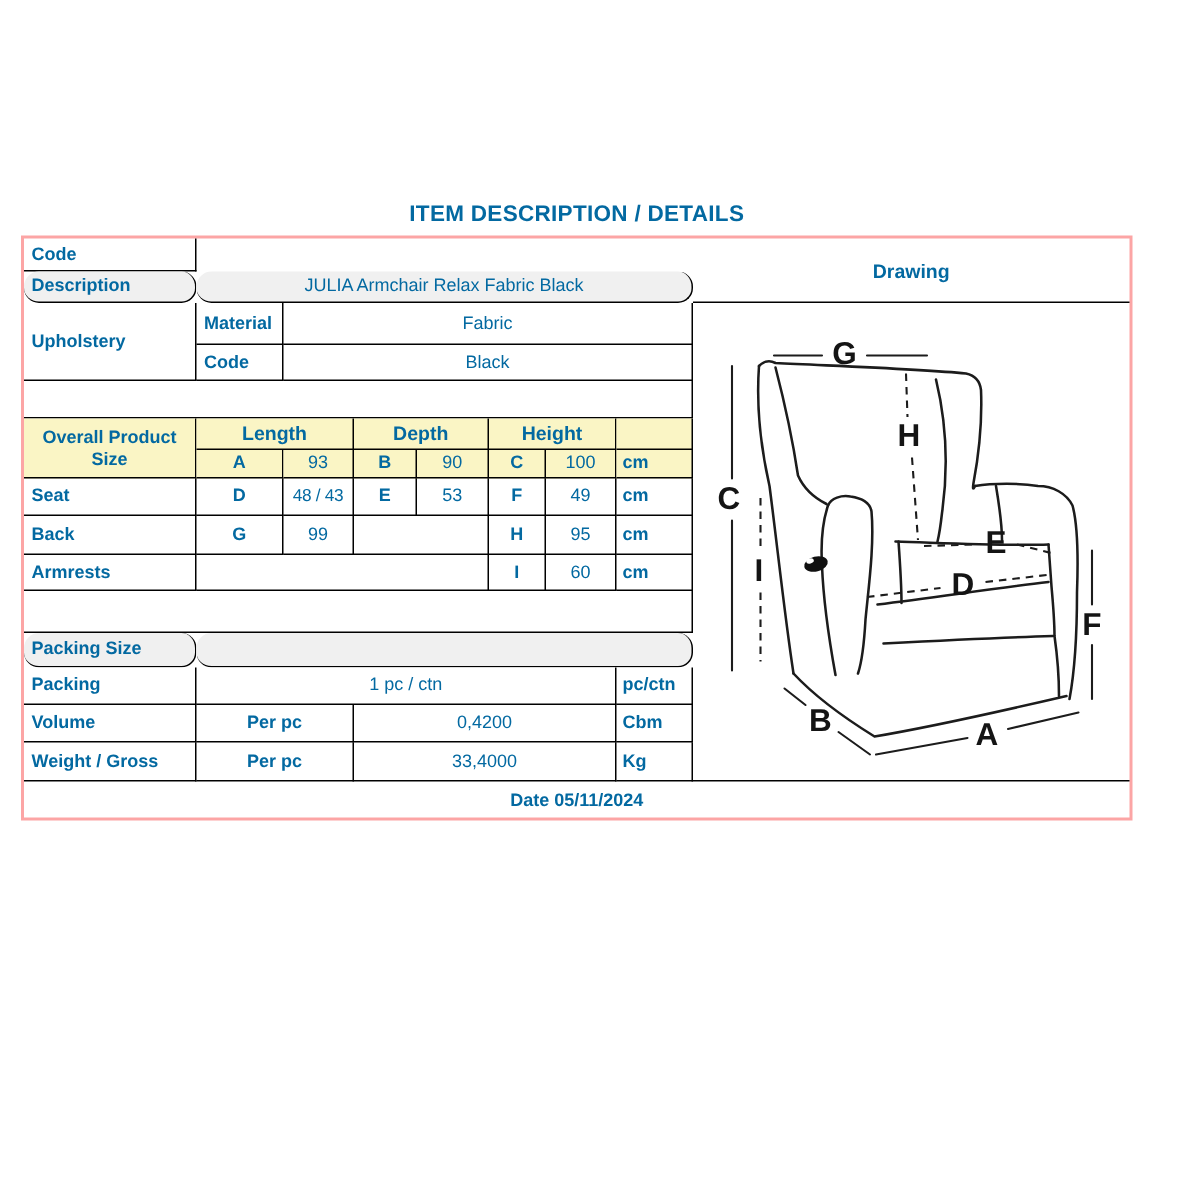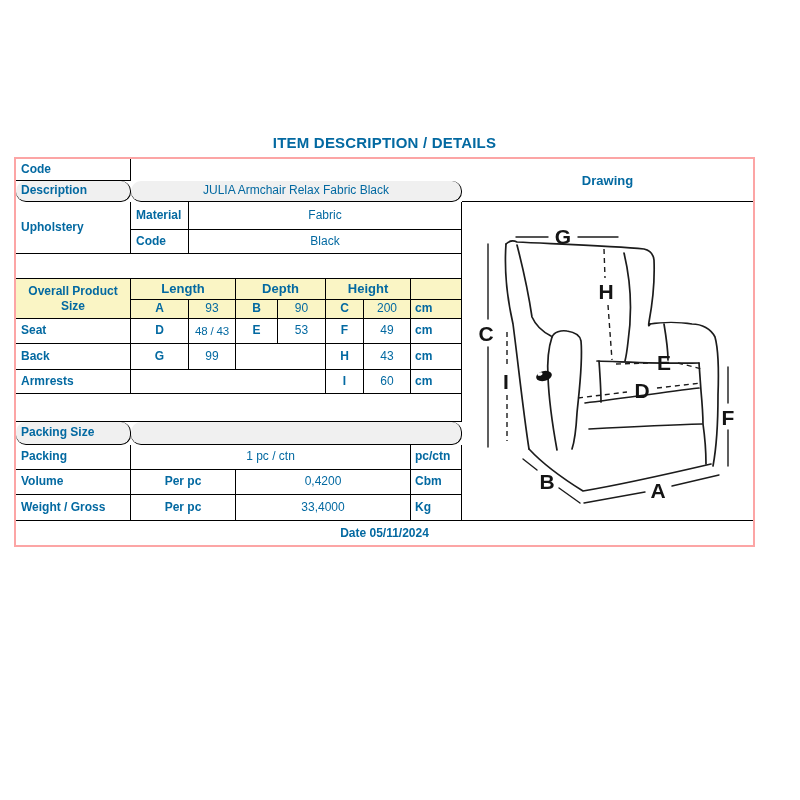--- a/index.html
+++ b/index.html
@@ -85,21 +85,21 @@
             <div class="c bold hdr13 wDep yellow">Depth</div>
             <div class="c bold hdr13 wHei yellow">Height</div>
             <div class="c wU yellow"></div>
           </div>
           <div class="row" style="height:19px">
             <div class="c bold w1 yellow">A</div>
             <div class="c w2 yellow">93</div>
             <div class="c bold w3 yellow">B</div>
             <div class="c w4 yellow">90</div>
             <div class="c bold w5 yellow">C</div>
-            <div class="c w6 yellow">200</div>
+            <div class="c w6 yellow">100</div>
             <div class="c unit wU yellow">cm</div>
           </div>
         </div>
       </div>
 
       <div class="row" style="height:25px">
         <div class="c lab wL">Seat</div>
         <div class="c bold w1">D</div>
         <div class="c w2 tight">48 / 43</div>
         <div class="c bold w3">E</div>
@@ -108,21 +108,21 @@
         <div class="c w6">49</div>
         <div class="c unit wU">cm</div>
       </div>
 
       <div class="row" style="height:26px">
         <div class="c lab wL">Back</div>
         <div class="c bold w1">G</div>
         <div class="c w2">99</div>
         <div class="c wDep"></div>
         <div class="c bold w5">H</div>
-        <div class="c w6">43</div>
+        <div class="c w6">95</div>
         <div class="c unit wU">cm</div>
       </div>
 
       <div class="row" style="height:24px">
         <div class="c lab wL">Armrests</div>
         <div class="c wArm"></div>
         <div class="c bold w5">I</div>
         <div class="c w6">60</div>
         <div class="c unit wU">cm</div>
       </div>

